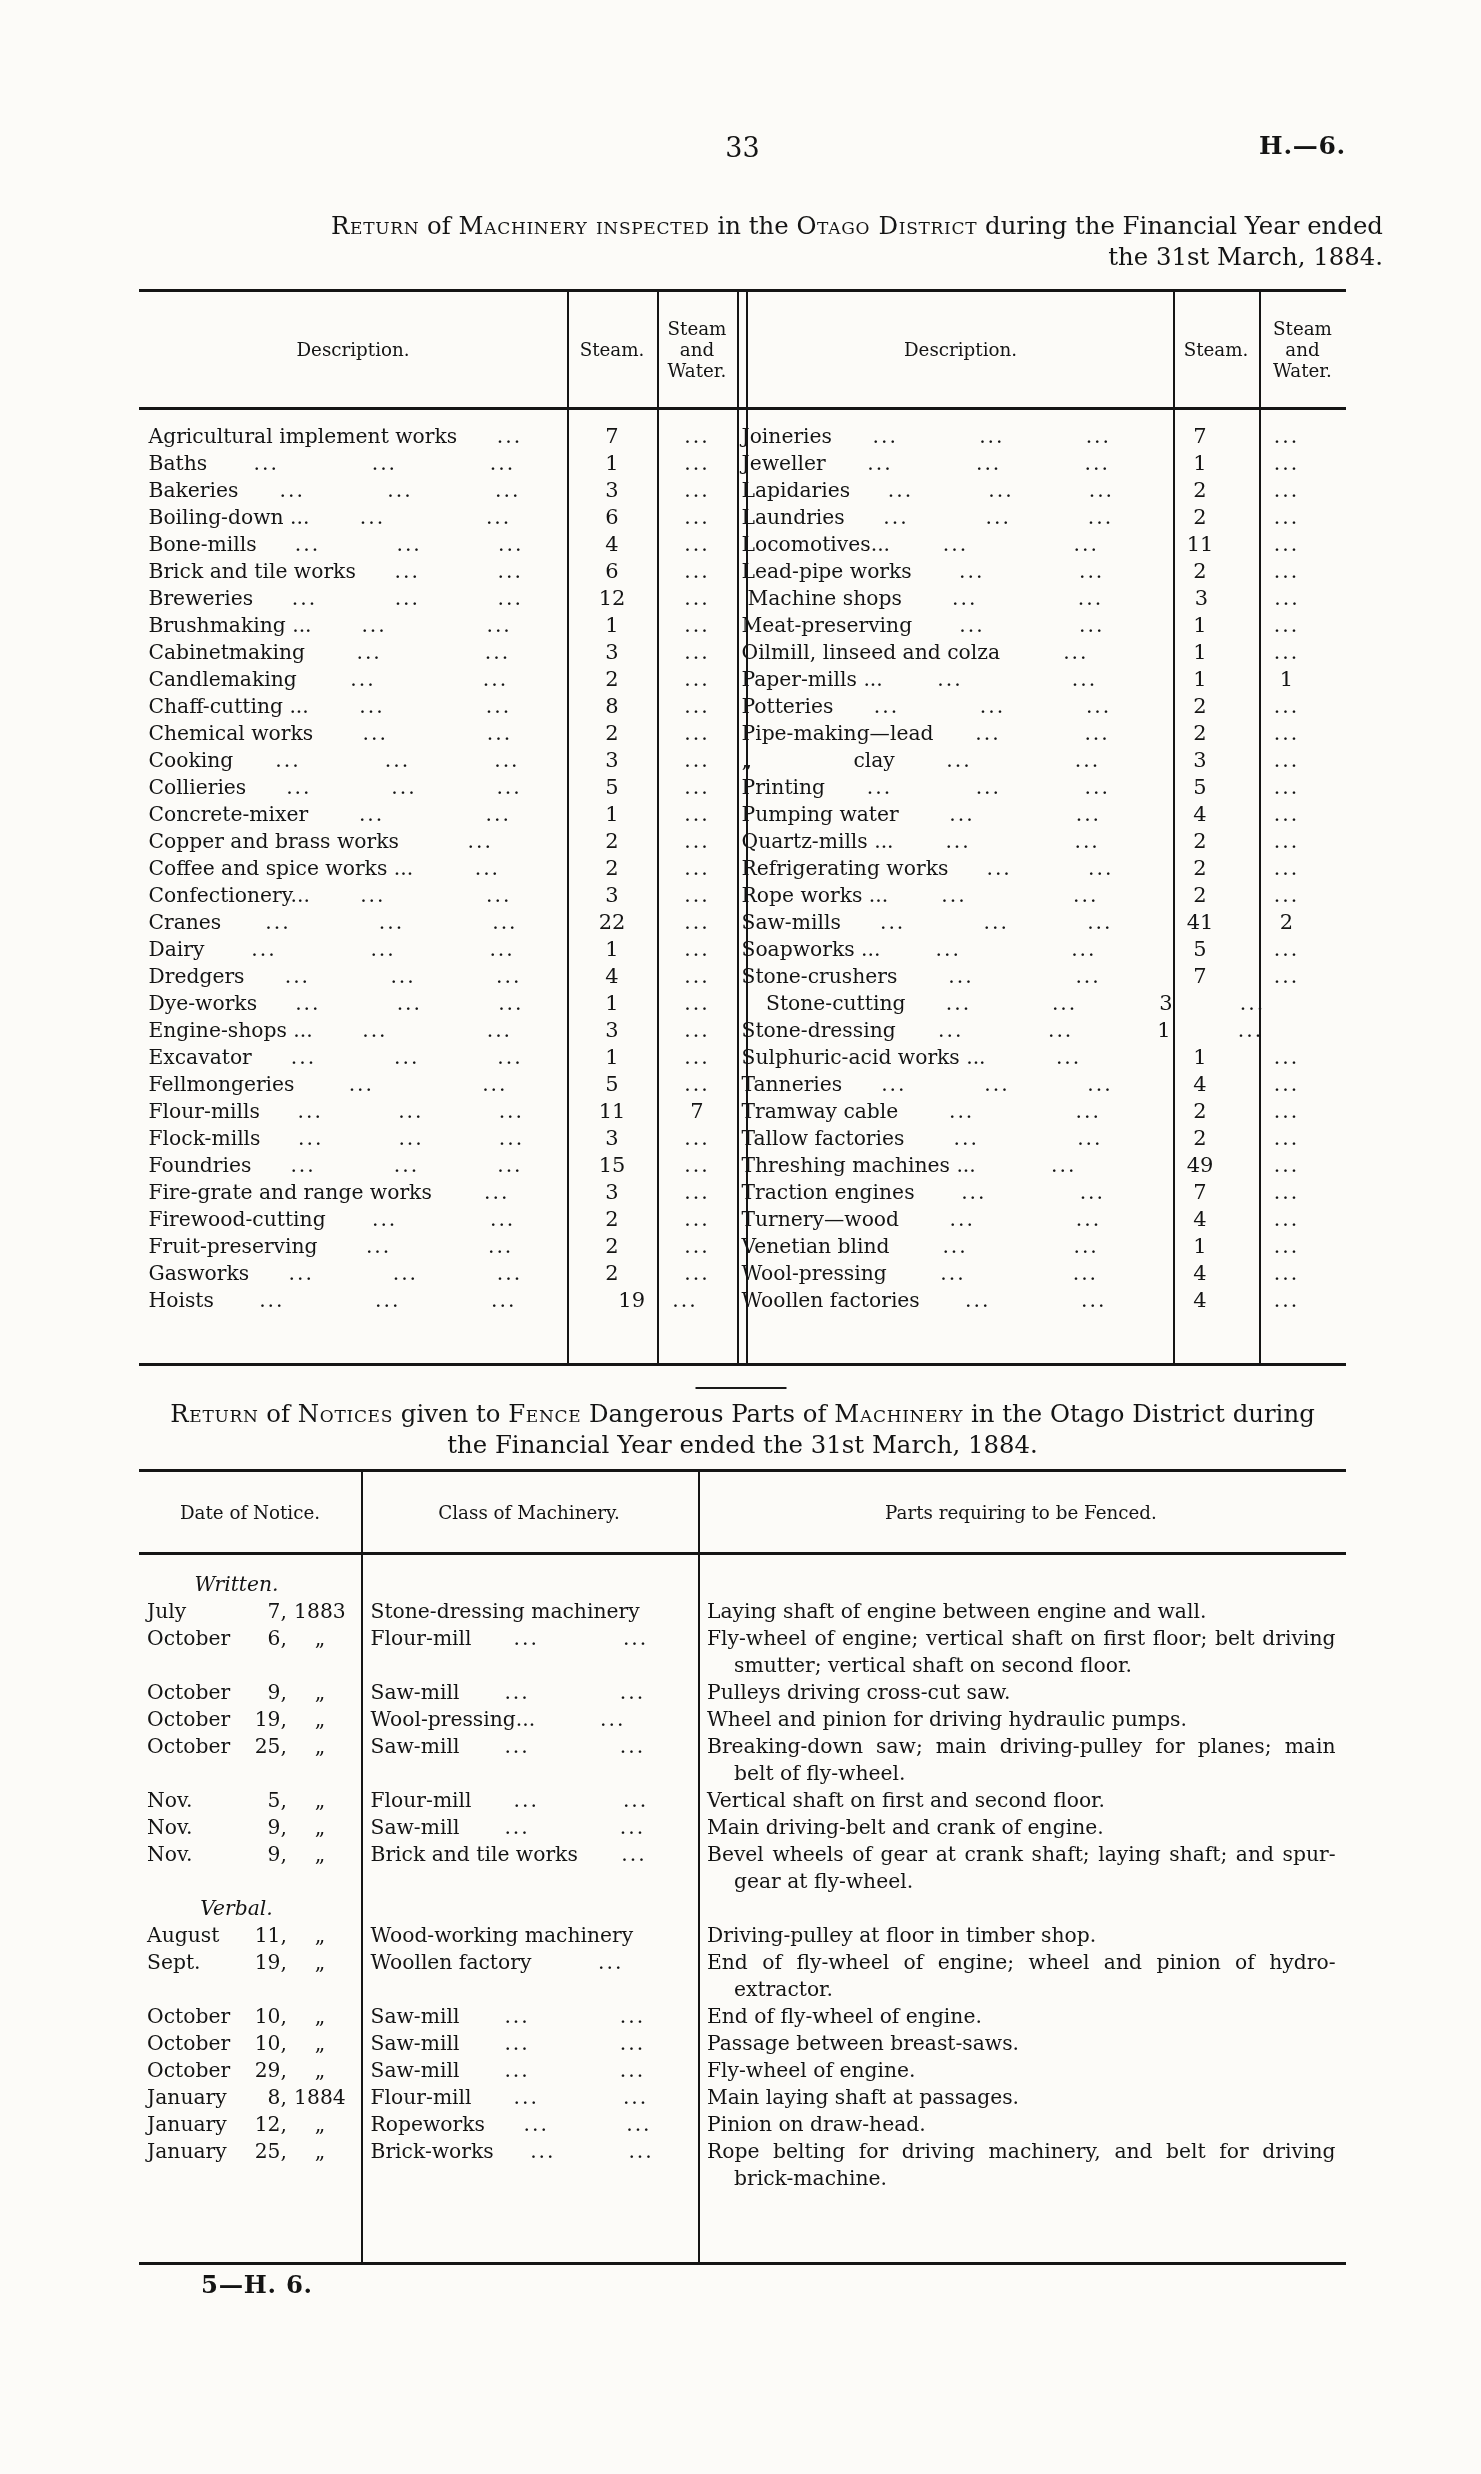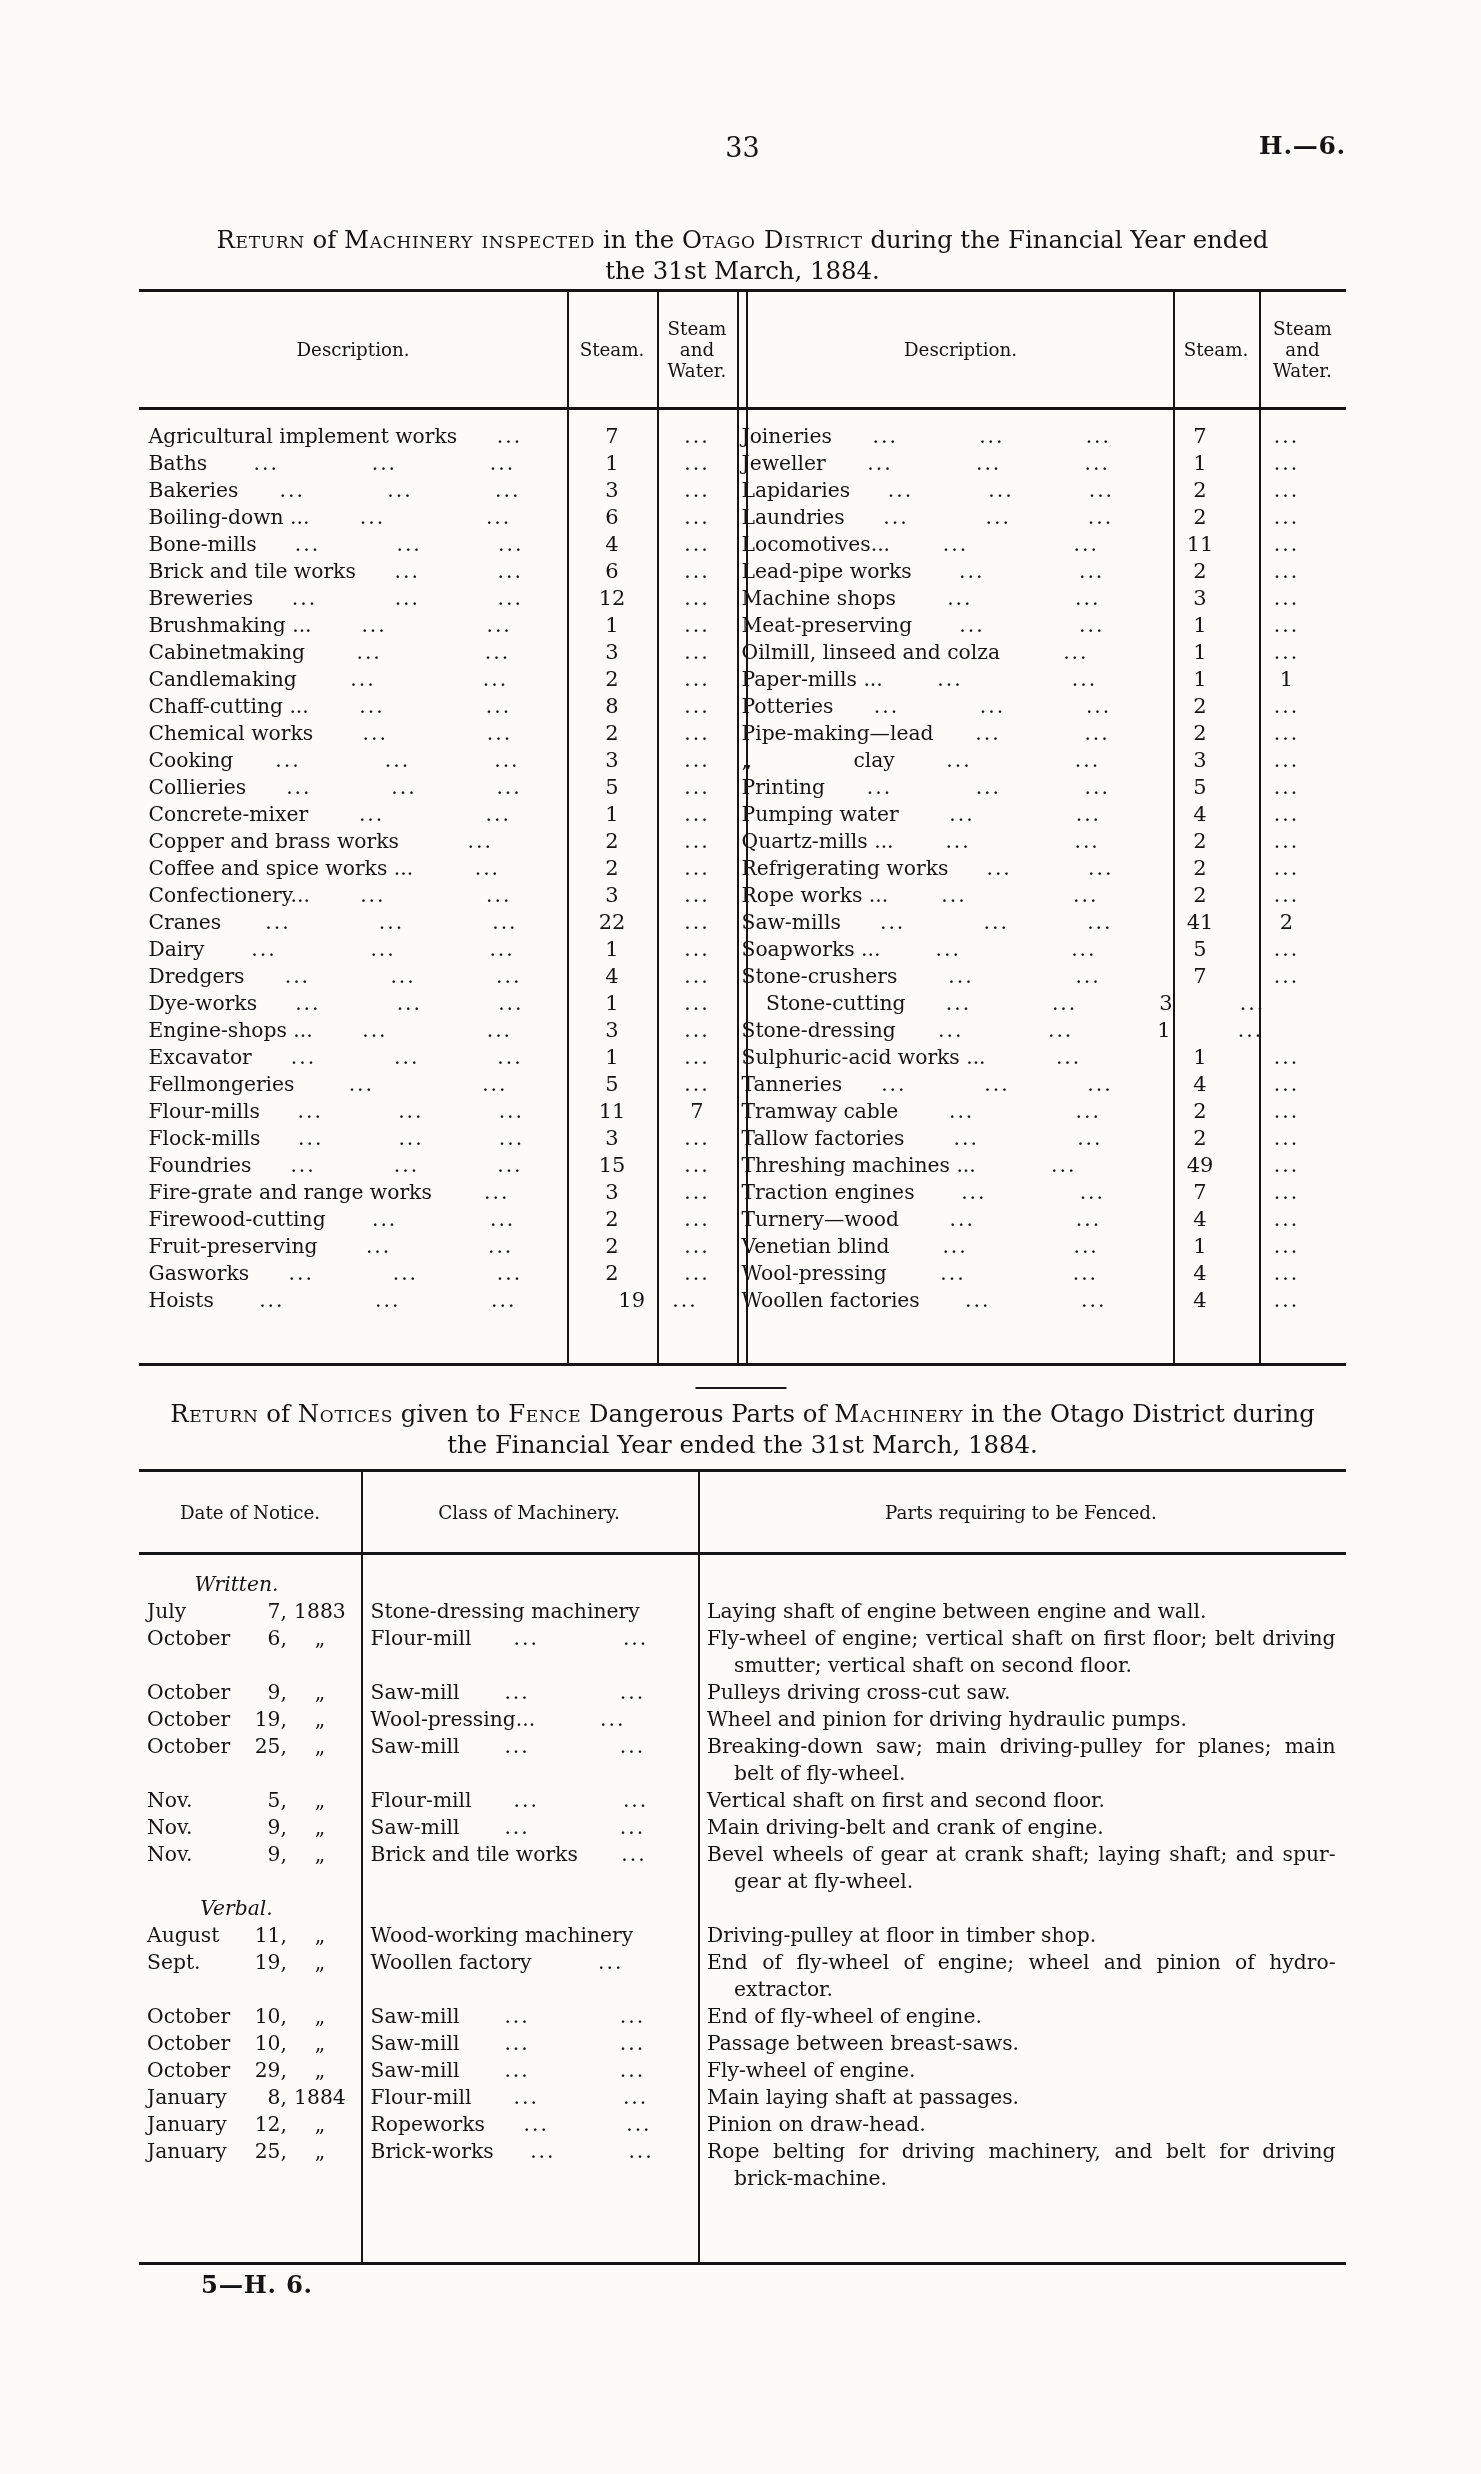--- a/index.html
+++ b/index.html
@@ -8,21 +8,21 @@
     font-family:"DejaVu Serif","Liberation Serif",serif;color:#141414;
     overflow:hidden;
   }
   .sc{font-variant:small-caps;letter-spacing:0.7px;}
   
   .pagehead{position:absolute;top:132px;left:139px;width:1207px;height:38px;}
   .pageno{position:absolute;left:50%;transform:translateX(-50%);font-size:27px;}
   .docref{position:absolute;right:0;top:-1.4px;font-size:25px;font-weight:bold;letter-spacing:0.7px;}
   
   .title{position:absolute;left:102px;width:1281px;text-align:center;font-size:24.4px;line-height:31px;}
-  .t1t{top:224px;}
+  .t1t{top:210px;text-align:right;}
   .t2t{top:1398px;}
   .divider{position:absolute;top:1387px;left:50%;transform:translateX(-50%);width:91px;border-top:2px solid #1a1a1a;}
   
   .tbl1{position:absolute;top:289px;left:139px;width:1207px;height:1071px;
     border-top:3.4px solid #151515;border-bottom:3.4px solid #151515;}
   .tbl1,.tbl2{box-sizing:content-box;}
   .vline{position:absolute;top:0;bottom:0;width:2px;background:#151515;}
   .hsep{position:absolute;left:0;right:0;height:2.7px;background:#151515;}
   .t1headL,.t1headR{position:absolute;top:0;height:115px;display:flex;}
   .t1headL{left:0;width:598px;}
@@ -459,21 +459,21 @@
         <div class="t1row">
           <div class="cdesc" style="width: 425px;">
             <span class="nm">Lead-pipe works</span>
             <span class="ld">...</span>
             <span class="ld">...</span>
           </div>
           <div class="cnum" style="width: 86px;">2</div>
           <div class="cnum dotsv" style="width: 87px;">...</div>
         </div>
         <div class="t1row">
-          <div class="cdesc" style="width: 425px;">
+          <div class="cdesc" style="width: 425px; margin-left: 6px;">
             <span class="nm">Machine shops</span>
             <span class="ld">...</span>
             <span class="ld">...</span>
           </div>
           <div class="cnum" style="width: 86px;">3</div>
           <div class="cnum dotsv" style="width: 87px;">...</div>
         </div>
         <div class="t1row">
           <div class="cdesc" style="width: 425px;">
             <span class="nm">Meat-preserving</span>

